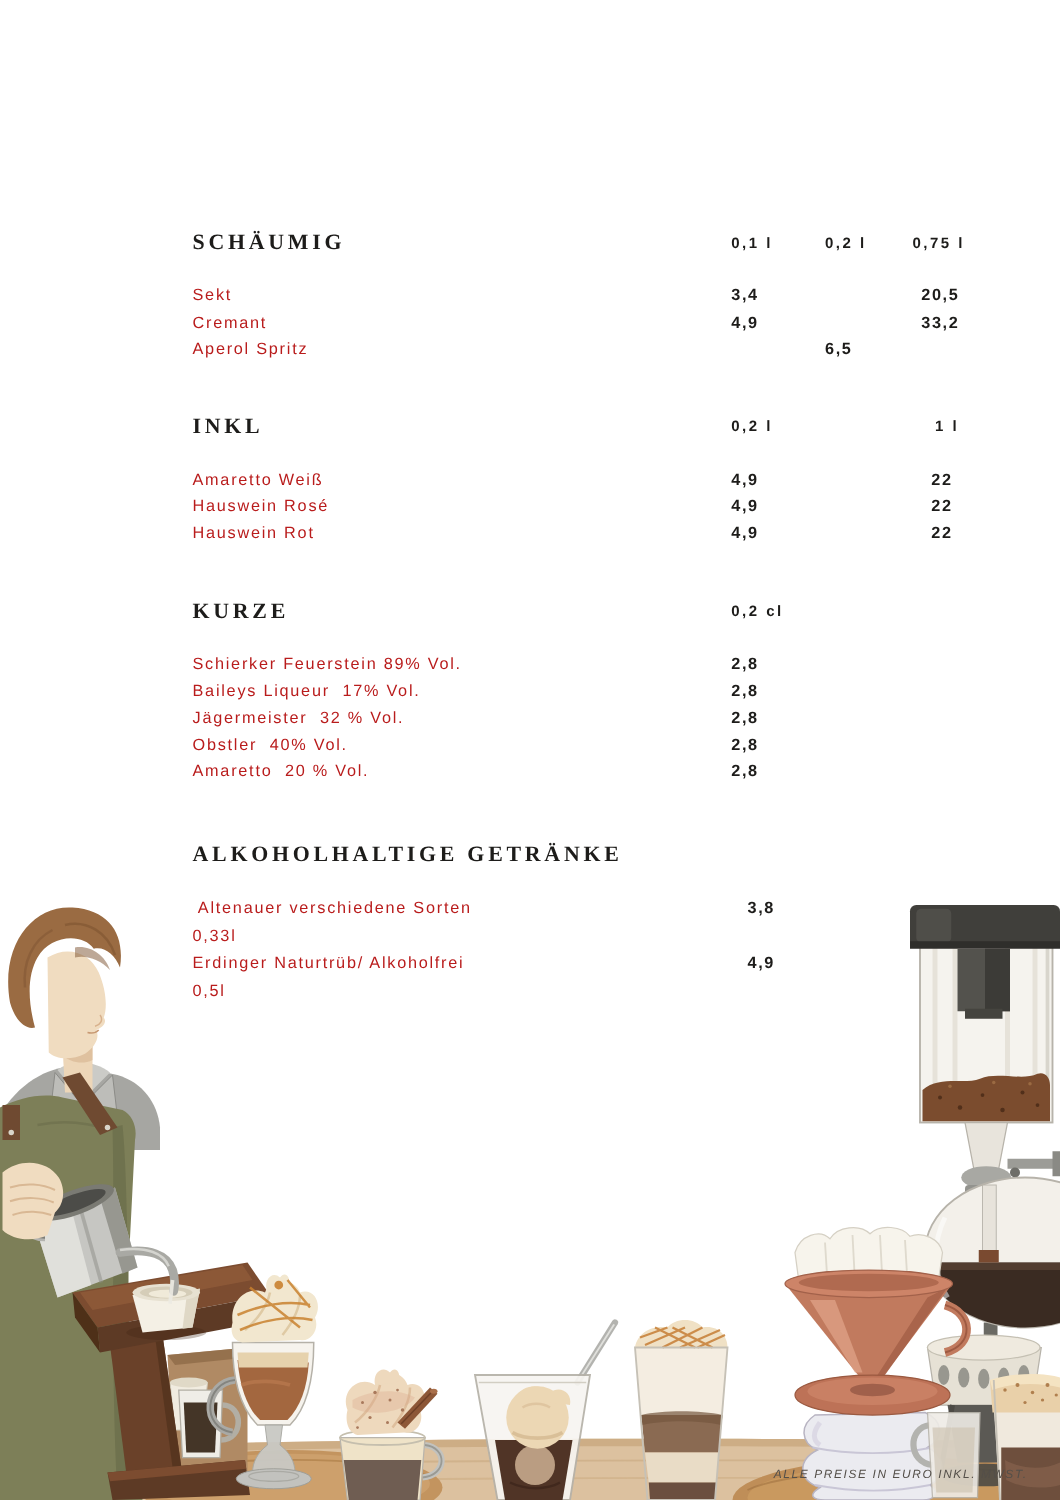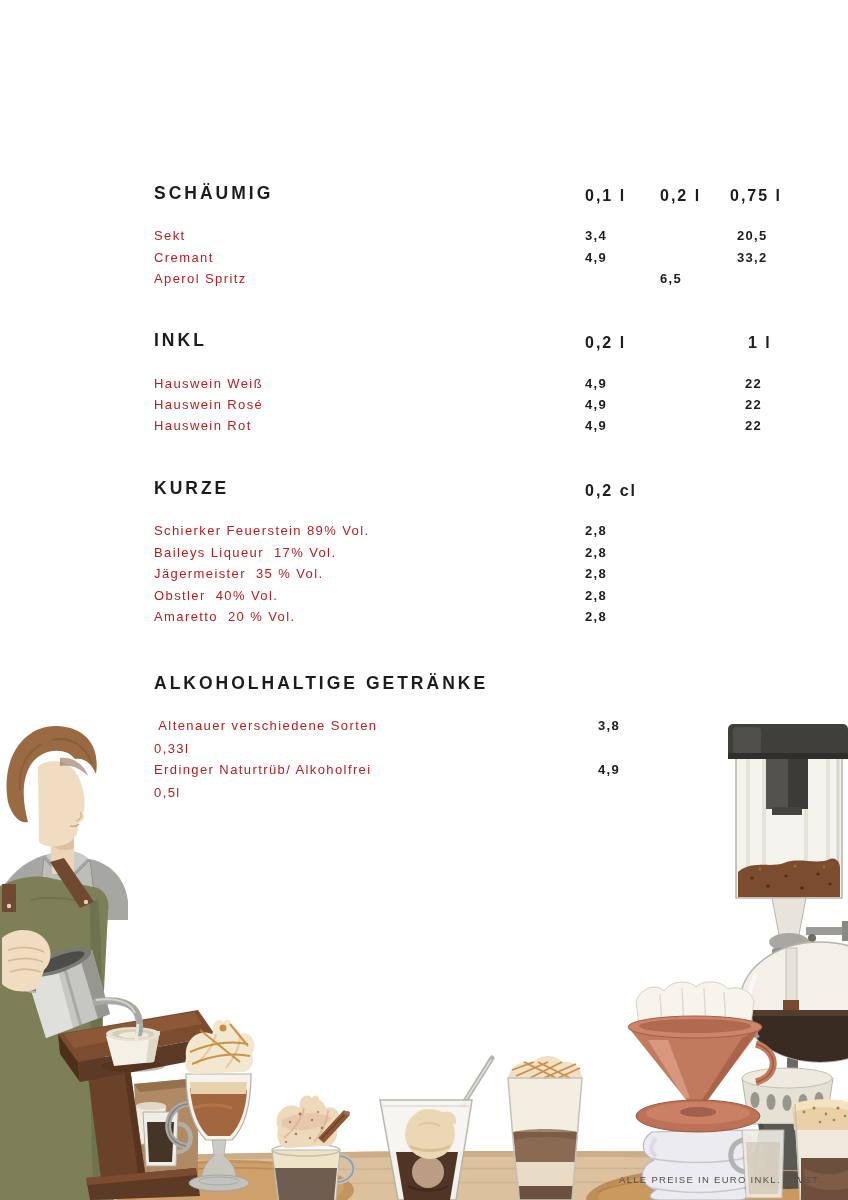--- a/index.html
+++ b/index.html
@@ -1,32 +1,32 @@
 <!DOCTYPE html>
 <html><head>
 <meta charset="utf-8">
 <style>
   html,body{margin:0;padding:0;background:#8a8a8a;}
   .pg{position:relative;width:848px;height:1200px;background:#ffffff;overflow:hidden;
       font-family:"Liberation Sans",sans-serif;margin:0 auto;}
   .section{position:absolute;left:154px;width:660px;}
   .sec-title{position:absolute;left:0;top:0;margin:0;font-size:17.5px;font-weight:700;
-             line-height:1;letter-spacing:3px;color:#1d1c1a;white-space:pre;}
-  .colh{position:absolute;top:3px;font-size:16px;font-weight:700;line-height:1;
+             line-height:1;letter-spacing:3px;color:#1d1c1a;white-space:pre;font-family:Liberation Serif, serif;}
+  .colh{position:absolute;top:3px;font-size:12px;font-weight:700;line-height:1;
         letter-spacing:2px;color:#1d1c1a;white-space:pre;}
   .hc1{left:431px}.hc2{left:506px}.hc3{left:576px}.hc3w{left:594px}
   .row{position:absolute;left:0;height:16px;width:660px;}
   .nm{position:absolute;left:0;top:0;font-size:13px;font-weight:400;line-height:1.1;
       letter-spacing:1.4px;color:#b91c1c;white-space:pre;}
   .pr{position:absolute;top:0;font-size:13px;font-weight:700;line-height:1.1;
       letter-spacing:1.3px;color:#1d1c1a;white-space:pre;}
   .pc1{left:431px}.pc2{left:506px}.pc3{left:583px}.pc3w{left:591px}.pc1a{left:444px}
   .illus{position:absolute;left:0;top:700px;z-index:1;}
   .footer{position:absolute;left:619px;top:1174px;z-index:5;font-size:9.5px;font-weight:400;
-          letter-spacing:1.3px;color:#544f49;white-space:pre;}
+          letter-spacing:1.3px;color:#544f49;white-space:pre;font-style:italic;}
 </style>
 </head>
 <body>
 
 <div class="pg">
 
   <div class="section" style="top:185px">
     <h2 class="sec-title">SCHÄUMIG</h2>
     <span class="colh hc1">0,1 l</span>
     <span class="colh hc2">0,2 l</span>
@@ -45,21 +45,21 @@
       <span class="nm">Aperol Spritz</span>
       <span class="pr pc2">6,5</span>
     </div>
   </div>
 
   <div class="section" style="top:332px">
     <h2 class="sec-title">INKL</h2>
     <span class="colh hc1">0,2 l</span>
     <span class="colh hc3w">1 l</span>
     <div class="row" style="top:45px">
-      <span class="nm">Hauswein Weiß</span>
+      <span class="nm">Amaretto Weiß</span>
       <span class="pr pc1">4,9</span>
       <span class="pr pc3w">22</span>
     </div>
     <div class="row" style="top:66px">
       <span class="nm">Hauswein Rosé</span>
       <span class="pr pc1">4,9</span>
       <span class="pr pc3w">22</span>
     </div>
     <div class="row" style="top:87px">
       <span class="nm">Hauswein Rot</span>
@@ -73,21 +73,21 @@
     <span class="colh hc1">0,2 cl</span>
     <div class="row" style="top:44px">
       <span class="nm">Schierker Feuerstein 89% Vol.</span>
       <span class="pr pc1">2,8</span>
     </div>
     <div class="row" style="top:65.5px">
       <span class="nm">Baileys Liqueur  17% Vol.</span>
       <span class="pr pc1">2,8</span>
     </div>
     <div class="row" style="top:87px">
-      <span class="nm">Jägermeister  35 % Vol.</span>
+      <span class="nm">Jägermeister  32 % Vol.</span>
       <span class="pr pc1">2,8</span>
     </div>
     <div class="row" style="top:108.5px">
       <span class="nm">Obstler  40% Vol.</span>
       <span class="pr pc1">2,8</span>
     </div>
     <div class="row" style="top:130px">
       <span class="nm">Amaretto  20 % Vol.</span>
       <span class="pr pc1">2,8</span>
     </div>

